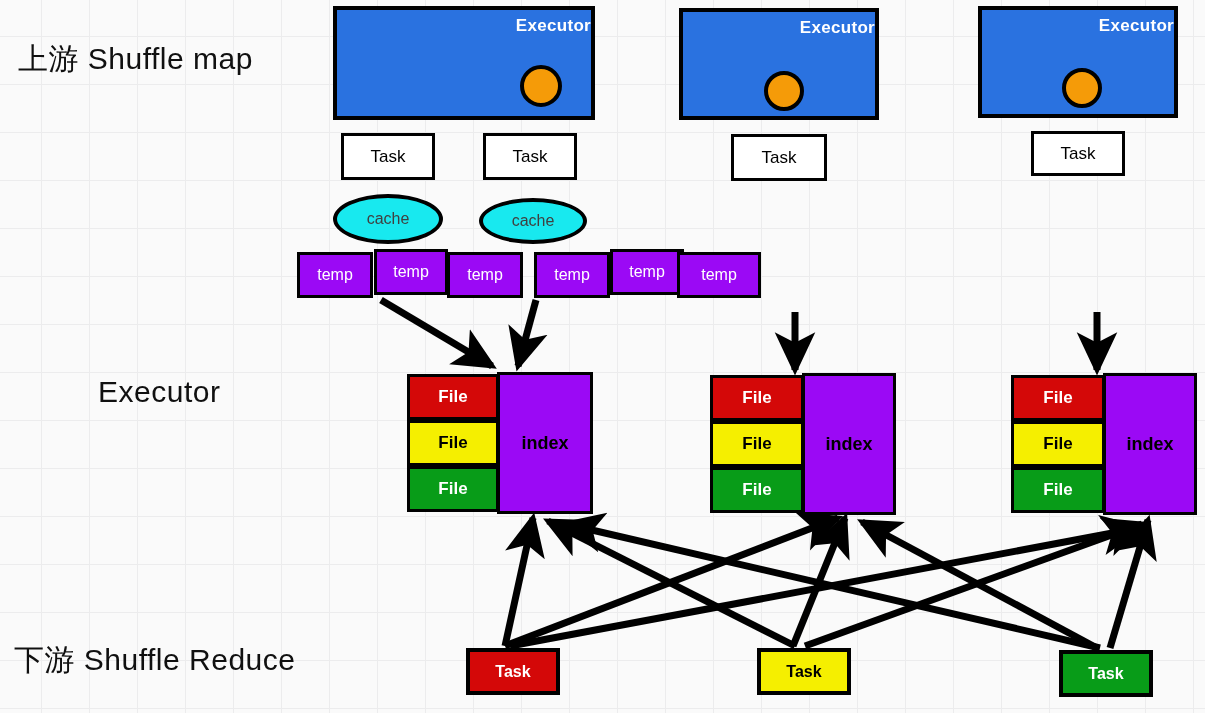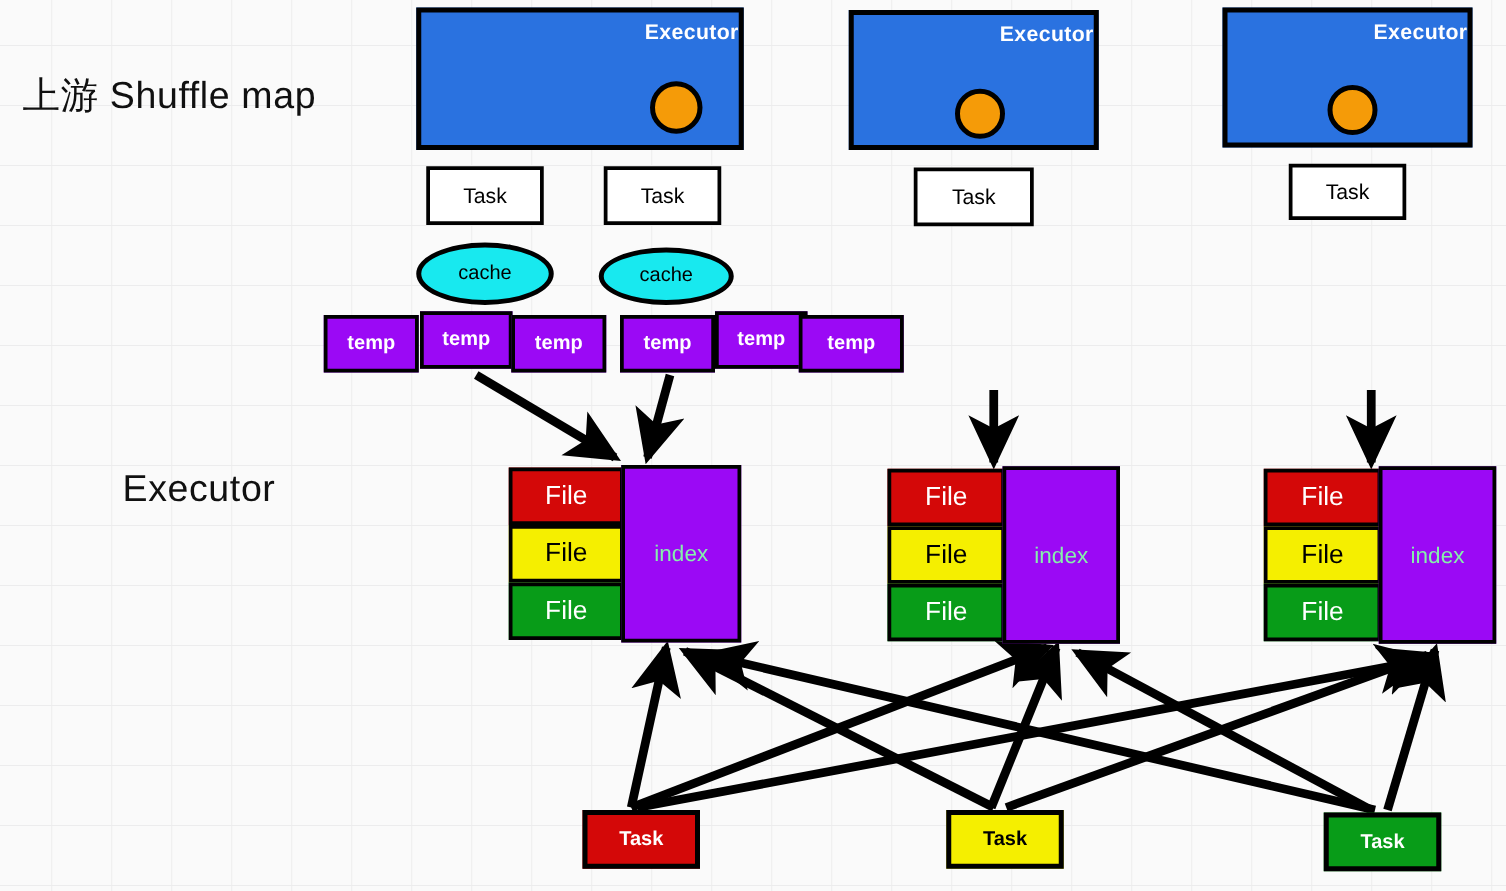--- a/index.html
+++ b/index.html
@@ -61,51 +61,52 @@
     font-size:17px;
     font-weight:400;
   }
   .cache{
     position:absolute;
     background:#18e9ef;
     border:4px solid #000;
     border-radius:50%;
     box-sizing:border-box;
     display:flex;align-items:center;justify-content:center;
-    color:#000000;
+    color:#404040;
     font-size:16px;
     font-weight:500;
   }
   .temp{
     position:absolute;
     background:#9b09f5;
     border:3px solid #000;
     box-sizing:border-box;
     display:flex;align-items:center;justify-content:center;
     color:#ffffff;
     font-size:16px;
-    font-weight:700;
+    font-weight:400;
+    margin-left:38px;
   }
   .filecell{
     position:absolute;
     border:3px solid #000;
     box-sizing:border-box;
     display:flex;align-items:center;justify-content:center;
-    font-size:21px;
-    font-weight:400;
+    font-size:17px;
+    font-weight:700;
   }
   .indexbox{
     position:absolute;
     background:#9b09f5;
     border:3px solid #000;
     box-sizing:border-box;
     display:flex;align-items:center;justify-content:center;
-    color:#86efac;
+    color:#000000;
     font-size:18px;
-    font-weight:400;
+    font-weight:700;
   }
   .reduce-task{
     position:absolute;
     border:4px solid #000;
     box-sizing:border-box;
     display:flex;align-items:center;justify-content:center;
     font-size:16px;
     font-weight:700;
   }
   #arrows{
@@ -135,22 +136,23 @@
         <line x1="510" y1="646" x2="1139" y2="528"></line>
         <line x1="795" y1="646" x2="548" y2="521"></line>
         <line x1="793" y1="646" x2="845" y2="518"></line>
         <line x1="805" y1="646" x2="1142" y2="524"></line>
         <line x1="1100" y1="648" x2="566" y2="524"></line>
         <line x1="1097" y1="648" x2="862" y2="522"></line>
         <line x1="1110" y1="648" x2="1148" y2="520"></line>
       </g>
   </svg>
 
-  <div class="stage-label" style="left:18px;top:56px;">上游 Shuffle map</div>
+  <div class="stage-label" style="left:18px;top:39px;">上游 Shuffle map</div>
   <div class="stage-label" style="left:98px;top:375px;">Executor</div>
+  <div class="stage-label" style="left:14px;top:640px;">下游 Shuffle Reduce</div>
 
   <div class="executor" style="left:333px;top:6px;width:262px;height:114px;">
     <div class="exec-label">Executor</div>
     <div class="dot" style="left:183px;top:55px;width:42px;height:42px;"></div>
   </div>
 
   <div class="executor" style="left:679px;top:8px;width:200px;height:112px;">
     <div class="exec-label">Executor</div>
     <div class="dot" style="left:81px;top:59px;width:40px;height:40px;"></div>
   </div>

